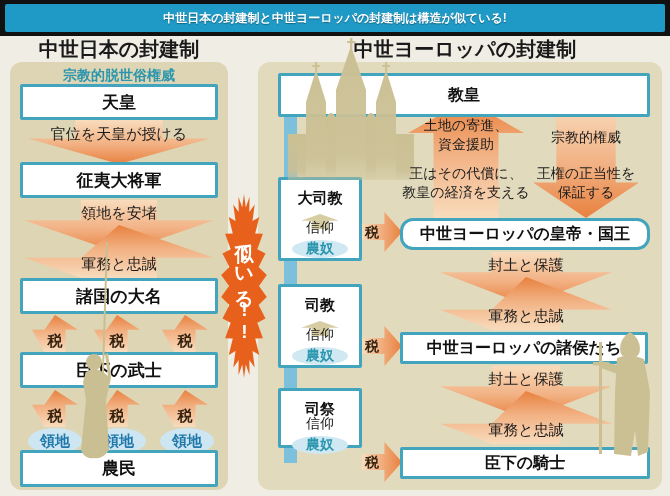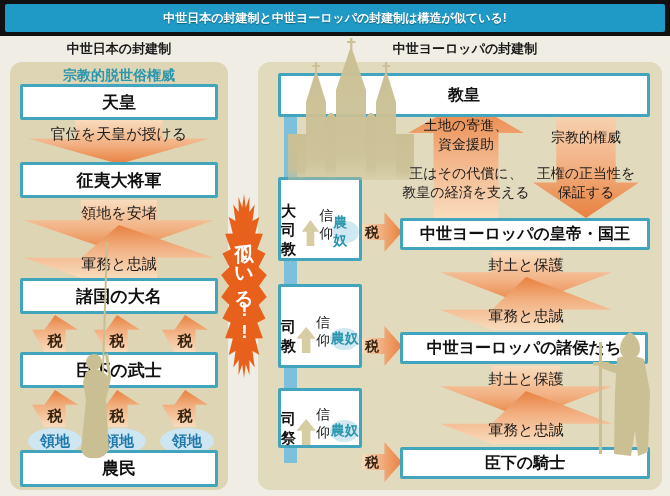--- a/index.html
+++ b/index.html
@@ -5,21 +5,21 @@
   * { margin:0; padding:0; box-sizing:border-box; }
   body { font-family:"Liberation Sans","DejaVu Sans",sans-serif; background:#f0ede4; }
   #page { position:relative; width:670px; height:496px; background:#f0ede4; overflow:hidden; }
 
   
   .title-bar { position:absolute; left:0; top:0; width:670px; height:36px; background:#111; }
   .title-bar .inner { position:absolute; left:5px; right:5px; top:4px; bottom:4px; background:#1f9ac6; border-radius:2px;
     display:flex; align-items:center; justify-content:center; }
   .title-bar .inner span { color:#fff; font-weight:bold; font-size:12px; letter-spacing:0; text-shadow:0 1px 1px rgba(0,0,0,.35); }
 
-  .col-header { position:absolute; top:39px; height:20px; font-weight:bold; font-size:13px; color:#1a1a1a;
+  .col-header { position:absolute; top:39px; height:20px; font-weight:bold; font-size:20px; color:#1a1a1a;
     display:flex; align-items:center; justify-content:center; }
   #jp-header { left:10px; width:218px; }
   #eu-header { left:300px; width:330px; }
 
   
   .panel { position:absolute; top:62px; height:428px; border-radius:12px; }
   #jp-panel { left:10px; width:218px; background:#ddd5b4; }
   #eu-panel { left:258px; width:404px; background:#e1dabc; }
 
   
@@ -56,21 +56,21 @@
 
   
   .ell { position:absolute; border-radius:50%; display:flex; align-items:center; justify-content:center; z-index:2; }
   .ell-territory { width:54px; height:26px; background:#cde6f2; }
   .ell-territory span { color:#1f78ab; font-weight:bold; font-size:15px; }
   .ell-serf { width:56px; height:22px; background:#cfe8f2; position:relative; margin-top:3px; }
   .ell-serf span { color:#2b96ad; font-weight:bold; font-size:14px; }
 
   
   .clergy { position:absolute; left:20px; width:84px; background:#fff; border:3px solid #42a4bd; border-radius:2px;
-    z-index:2; display:flex; flex-direction:row; align-items:center; padding-top:22px; }
+    z-index:2; display:flex; flex-direction:column; align-items:center; padding-top:9px; }
   .clergy .ctitle { font-weight:bold; font-size:15px; color:#111; }
   .faith-arrow { width:38px; height:26px; margin-top:6px; background:#d7cda2;
     clip-path:polygon(50% 0,100% 45%,72% 45%,72% 100%,28% 100%,28% 45%,0 45%); }
   .faith-label { margin-top:-10px; font-size:14px; color:#1c1c1c; position:relative; z-index:3; }
 
   
   .ptext { position:absolute; z-index:4; font-size:14px; color:#1c1c1c; text-align:center; white-space:pre-line; line-height:1.35; }
 
   
   .connector { position:absolute; left:26px; top:39px; width:13px; height:362px; background:#7cc0dc; z-index:1; }
@@ -246,21 +246,21 @@
     <div class="tax-right" style="left:104px;top:150px;">
         <b>税</b>
       </div>
     <div class="tax-right" style="left:104px;top:264px;">
         <b>税</b>
       </div>
     <div class="tax-right" style="left:104px;top:380px;">
         <b>税</b>
       </div>
 
-    <div class="wbox small" style="left:142px;top:156px;width:250px;height:32px;">
+    <div class="wbox small" style="left:142px;top:156px;width:250px;height:32px;border-radius:13px;">
       <span>中世ヨーロッパの皇帝・国王</span>
     </div>
 
     <div class="pair" style="left:182px;top:190px;width:172px;height:78px;">
       <div class="pd grad-down"></div>
       <div class="pu grad-up"></div>
       <div class="lbl-top alabel">封土と保護</div>
       <div class="lbl-bot alabel">軍務と忠誠</div>
     </div>
 

